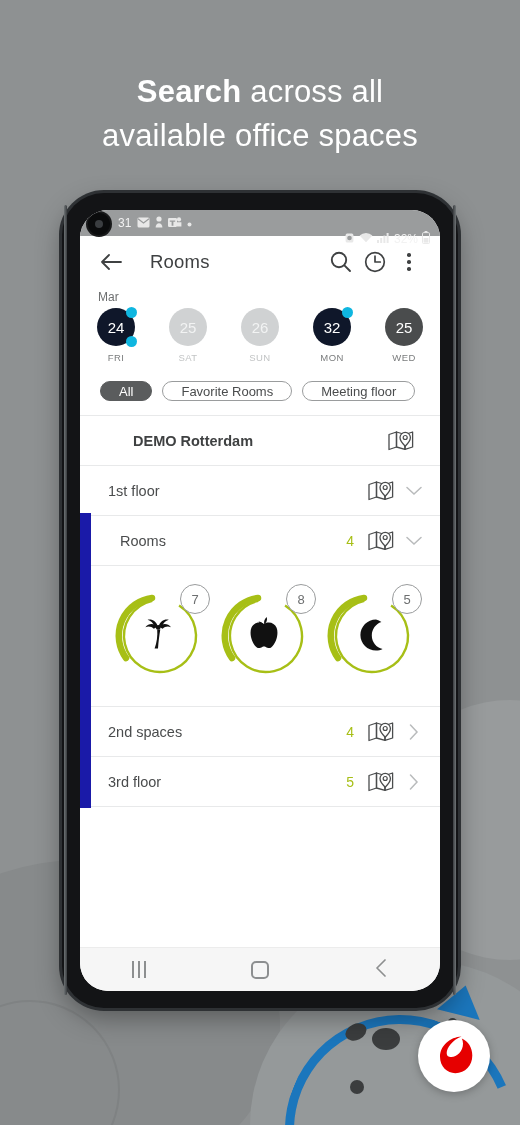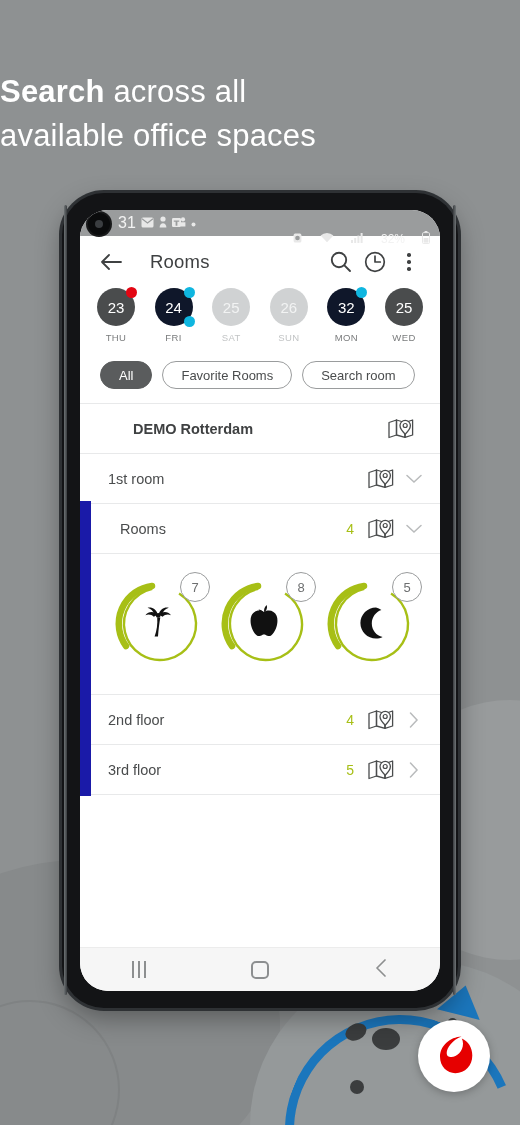--- a/index.html
+++ b/index.html
@@ -42,21 +42,21 @@
   .bg-dot { position: absolute; background:#3b3d3e; border-radius:50%; pointer-events:none; }
   .bg-dot.d1 { left: 345px; top: 1024px; width: 22px; height: 16px; transform: rotate(-25deg); }
   .bg-dot.d2 { left: 372px; top: 1028px; width: 28px; height: 22px; }
   .bg-dot.d3 { left: 350px; top: 1080px; width: 14px; height: 14px; }
   .bg-dot.d4 { left: 448px; top: 1018px; width: 9px; height: 9px; }
   .bg-dot.d5 { left: 166px; top: 780px; width: 7px; height: 7px; background:#5b5e5f; }
 
   
   .headline {
     position: absolute; left: 0; top: 70px; width: 520px;
-    color: #ffffff;
+    text-align: center; color: #ffffff;
     font-size: 31px; line-height: 44px; font-weight: 400;
     letter-spacing: .2px;
   }
   .headline b { font-weight: 700; }
 
   
   .phone {
     position: absolute; left: 62px; top: 193px;
     width: 396px; height: 815px;
     background: #131416; border-radius: 42px;
@@ -76,22 +76,22 @@
     background: #ffffff; border-radius: 28px; overflow: hidden;
   }
 
   
   .statusbar {
     position: relative; height: 26px; background: #9a9c9d;
     display: flex; align-items: center; padding: 0 10px 0 14px;
     color: #f2f2f2; font-size: 11.5px;
   }
   .sb-left { display:flex; align-items:center; gap:5px; flex:1; }
-  .sb-time { font-size: 16px; letter-spacing:.2px; }
-  .sb-right { display:flex; align-items:center; gap:17px; font-size: 12px; margin-top: 32px; }
+  .sb-time { font-size: 12px; letter-spacing:.2px; }
+  .sb-right { display:flex; align-items:center; gap:4px; font-size: 12px; margin-top: 32px; }
   .sb-ico { display:inline-block; }
   .camera {
     position:absolute; left: 8px; top: 3px; width:22px; height:22px;
     border-radius:50%; background:#0a0b0c; box-shadow: 0 0 0 2px #18191a;
     z-index: 5;
   }
   .camera::after {
     content:''; position:absolute; left:7px; top:7px; width:8px; height:8px;
     border-radius:50%; background:#3a3d40;
   }
@@ -133,21 +133,21 @@
     font-size: 9.5px; color:#7a7c7d; margin-top: 6px; letter-spacing:.4px;
   }
   .dayname.muted { color:#c2c4c5; }
 
   
   .chips {
     display:flex; gap: 10px; padding: 12px 20px 14px;
     background:#fff; border-bottom: 1px solid #e8e9ea;
   }
   .chip {
-    height: 28px; padding: 0 18px; border-radius: 18px;
+    height: 20px; padding: 0 18px; border-radius: 18px;
     display:flex; align-items:center; font-size: 13px;
     border: 1px solid #9a9c9d; color:#4a4c4d; background:#fff;
   }
   .chip.active { background:#5a5c5d; border-color:#5a5c5d; color:#fff; }
 
   
   .listwrap { position: relative; background:#fff; }
   .blue-accent {
     position:absolute; left:0; top: 97px; width: 11px; height: 295px;
     background:#1a1aa8;
@@ -312,29 +312,23 @@
         <div class="icon-btn">
           <span class="kebab">
               <i></i>
               <i></i>
               <i></i>
             </span>
         </div>
       </div>
 
       <div class="datestrip">
+        <div class="month">Mar</div>
         <div class="days">
 
-          <div class="day">
-            <div class="daycircle dark">
-              <span>23</span>
-              <span class="dot-tr dot-red"></span>
-            </div>
-            <div class="dayname">THU</div>
-          </div>
 
           <div class="day">
             <div class="daycircle olive">
               <span>24</span>
               <span class="dot-tr dot-cyan"></span>
               <span class="dot-br dot-cyan"></span>
             </div>
             <div class="dayname">FRI</div>
           </div>
 
@@ -367,41 +361,41 @@
             </div>
             <div class="dayname">WED</div>
           </div>
 
         </div>
       </div>
 
       <div class="chips">
         <div class="chip active">All</div>
         <div class="chip">Favorite Rooms</div>
-        <div class="chip">Search room</div>
+        <div class="chip">Meeting floor</div>
       </div>
 
       <div class="listwrap">
         <div class="blue-accent"></div>
 
         <div class="row site">
           <div class="label">DEMO Rotterdam</div>
           <div class="map-ico">
             <svg width="26" height="22" viewBox="0 0 26 22">
                 <path d="M1 4.5 8.5 2v15L1 19.5z" fill="none" stroke="#4a4c4d" stroke-width="1.3" stroke-linejoin="round"></path>
                 <path d="M8.5 2 17 4.5v14.9L8.5 17z" fill="none" stroke="#4a4c4d" stroke-width="1.3" stroke-linejoin="round"></path>
                 <path d="M17 4.5 24.6 2v15L17 19.4z" fill="none" stroke="#4a4c4d" stroke-width="1.3" stroke-linejoin="round"></path>
                 <path d="M17.2 2.4c2.9 0 5.2 2.3 5.2 5.2 0 3.6-5.2 8.6-5.2 8.6S12 11.2 12 7.6c0-2.9 2.3-5.2 5.2-5.2z" fill="#fff" stroke="#4a4c4d" stroke-width="1.3"></path>
                 <circle cx="17.2" cy="7.5" r="2" fill="none" stroke="#4a4c4d" stroke-width="1.2"></circle>
               </svg>
           </div>
         </div>
 
         <div class="row floor">
-          <div class="label">1st room</div>
+          <div class="label">1st floor</div>
           <div class="map-ico">
             <svg width="26" height="22" viewBox="0 0 26 22">
                 <path d="M1 4.5 8.5 2v15L1 19.5z" fill="none" stroke="#4a4c4d" stroke-width="1.3" stroke-linejoin="round"></path>
                 <path d="M8.5 2 17 4.5v14.9L8.5 17z" fill="none" stroke="#4a4c4d" stroke-width="1.3" stroke-linejoin="round"></path>
                 <path d="M17 4.5 24.6 2v15L17 19.4z" fill="none" stroke="#4a4c4d" stroke-width="1.3" stroke-linejoin="round"></path>
                 <path d="M17.2 2.4c2.9 0 5.2 2.3 5.2 5.2 0 3.6-5.2 8.6-5.2 8.6S12 11.2 12 7.6c0-2.9 2.3-5.2 5.2-5.2z" fill="#fff" stroke="#4a4c4d" stroke-width="1.3"></path>
                 <circle cx="17.2" cy="7.5" r="2" fill="none" stroke="#4a4c4d" stroke-width="1.2"></circle>
               </svg>
           </div>
           <div class="chev">
@@ -475,21 +469,21 @@
               <svg width="32" height="34" viewBox="0 0 32 34">
                 <path d="M22 2.4C13.4 2.4 6.4 9.4 6.4 18S13.4 33.6 22 33.6c2.4 0 4.6-.5 6.6-1.5-6.2-1.5-10.8-7-10.8-13.6 0-6.2 4-11.5 9.6-13.4A15.4 15.4 0 0 0 22 2.4z" fill="#111"></path>
               </svg>
             </div>
             <div class="badge">5</div>
           </div>
 
         </div>
 
         <div class="row floor">
-          <div class="label">2nd floor</div>
+          <div class="label">2nd spaces</div>
           <div class="count">4</div>
           <div class="map-ico">
             <svg width="26" height="22" viewBox="0 0 26 22">
                 <path d="M1 4.5 8.5 2v15L1 19.5z" fill="none" stroke="#4a4c4d" stroke-width="1.3" stroke-linejoin="round"></path>
                 <path d="M8.5 2 17 4.5v14.9L8.5 17z" fill="none" stroke="#4a4c4d" stroke-width="1.3" stroke-linejoin="round"></path>
                 <path d="M17 4.5 24.6 2v15L17 19.4z" fill="none" stroke="#4a4c4d" stroke-width="1.3" stroke-linejoin="round"></path>
                 <path d="M17.2 2.4c2.9 0 5.2 2.3 5.2 5.2 0 3.6-5.2 8.6-5.2 8.6S12 11.2 12 7.6c0-2.9 2.3-5.2 5.2-5.2z" fill="#fff" stroke="#4a4c4d" stroke-width="1.3"></path>
                 <circle cx="17.2" cy="7.5" r="2" fill="none" stroke="#4a4c4d" stroke-width="1.2"></circle>
               </svg>
           </div>

